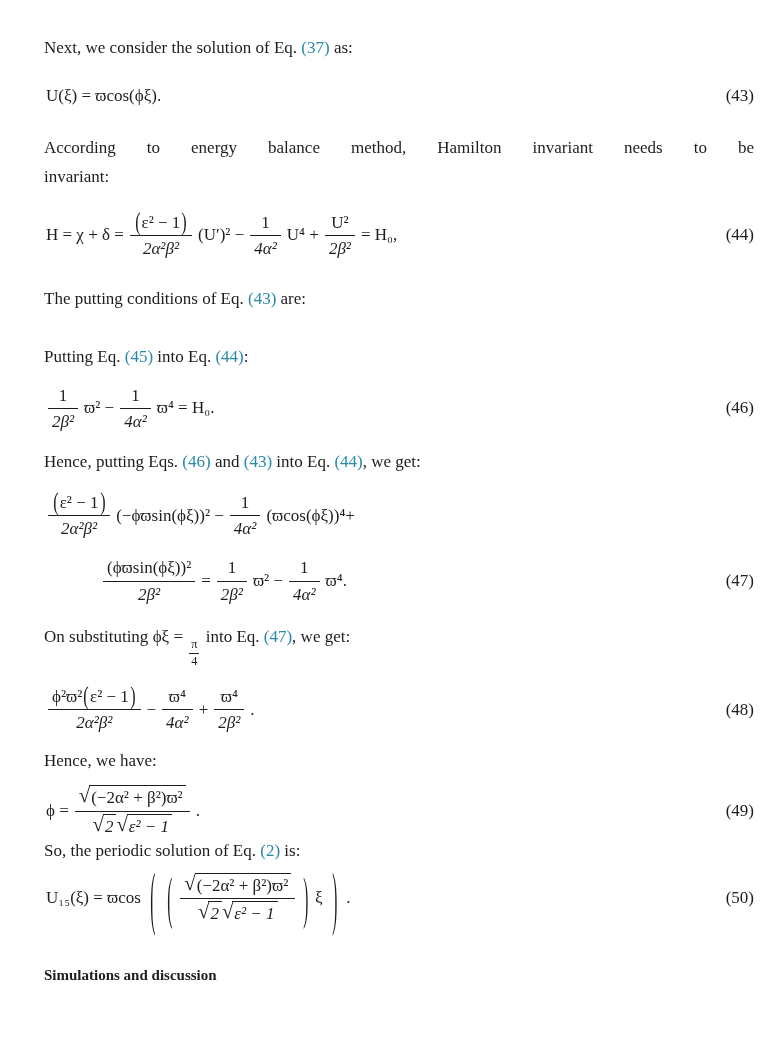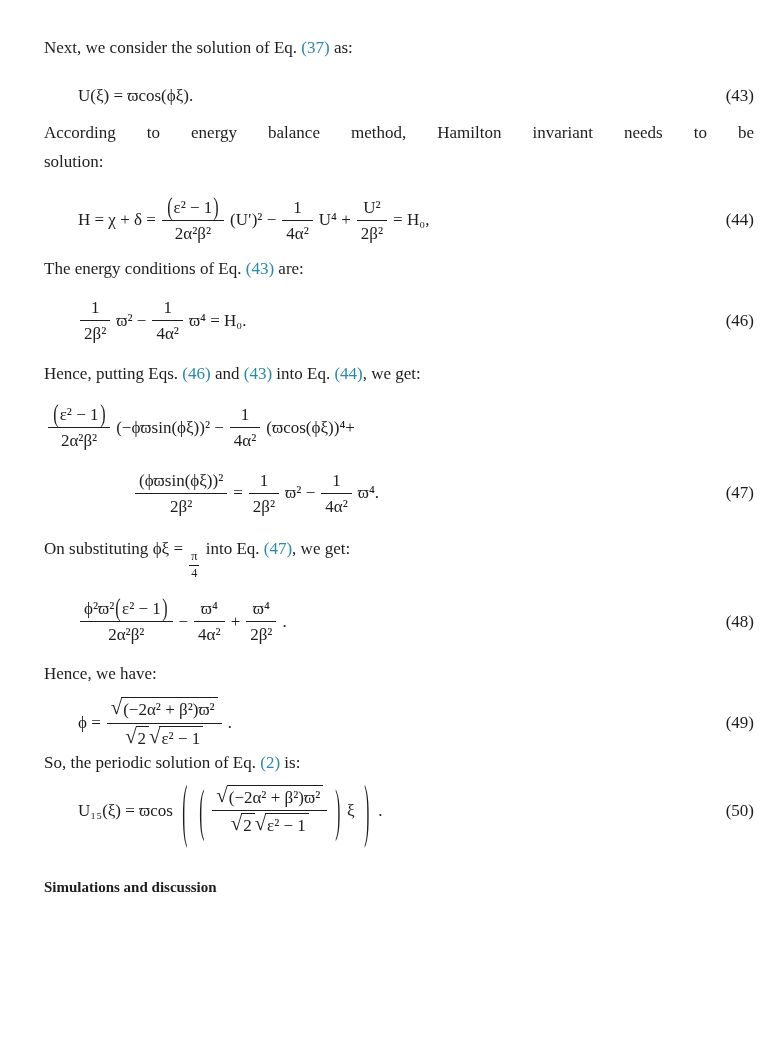--- a/index.html
+++ b/index.html
@@ -11,67 +11,67 @@
     font-family:"Liberation Serif","DejaVu Serif","DejaVu Sans",serif;
     font-size:17px;
   }
   .page { padding:36px 24px 0 44px; }
 
   p.text { line-height:1.4; text-align:justify; }
   .jline { display:block; text-align:justify; text-align-last:justify; line-height:1.7; }
   .pline { display:block; line-height:1.7; }
   .link { color:var(--link); cursor:pointer; text-decoration:none; }
 
-  .eqrow { display:flex; align-items:center; justify-content:space-between;margin-left:32px; }
+  .eqrow { display:flex; align-items:center; justify-content:space-between; }
   .mathline { display:flex; align-items:center; flex-wrap:nowrap; }
   .mseg { white-space:pre; margin:0 2px; }
   .eqtag { margin-left:auto; white-space:pre; }
 
   .frac { display:inline-flex; flex-direction:column; text-align:center; margin:0 4px; }
   .fn { border-bottom:1px solid var(--text); padding:0 4px 2px; line-height:1.25; white-space:pre; }
-  .fd { padding:2px 4px 0; line-height:1.25; white-space:pre; display:flex; justify-content:center; align-items:flex-end; }
+  .fd { padding:2px 4px 0; line-height:1.25; white-space:pre; display:flex; justify-content:center; align-items:flex-end;font-style:italic; }
   .fn-inner { white-space:pre; }
 
   .sp { display:inline-block; transform:scale(0.95,1.45); margin:0 1px; }
 
   .sqrt { display:inline-flex; align-items:flex-start; }
   .rsym { font-size:1.22em; line-height:1.05; margin-right:-1px; }
   .rbody { border-top:1.3px solid var(--text); padding:1px 3px 0 2px; line-height:1.25; white-space:pre; }
 
   .bp { display:inline-block; line-height:1; }
   .bp-outer { transform:scale(0.9,4.1); margin:0 7px; }
   .bp-inner { transform:scale(0.9,3.4); margin:0 4px; }
 
   .ifrac { display:inline-flex; flex-direction:column; font-size:0.72em; text-align:center;
            vertical-align:-0.5em; line-height:1.1; margin:0 2px; }
   .ifn { border-bottom:1px solid var(--text); padding:0 2px 1px; }
   .ifd { padding:1px 2px 0; }
 
   .heading { font-weight:bold; font-size:15px; line-height:1.25; }
 
-  .mt0{margin-top:0}.mt26{margin-top:26px}.mt24{margin-top:13px}.mt20{margin-top:20px}
+  .mt0{margin-top:0}.mt26{margin-top:26px}.mt24{margin-top:28px}.mt20{margin-top:20px}
   .mt12{margin-top:12px}.mt34{margin-top:34px}.mt16{margin-top:16px}.mt18{margin-top:18px}
   .mt14{margin-top:2px}.mt10{margin-top:10px}.mt42{margin-top:42px}
   .indent55{margin-left:55px}
 </style>
 </head>
 <body>
 
 <div class="page">
 
   <p class="text mt0"><span>Next, we consider the solution of Eq. </span><span class="link">(37)</span><span> as:</span></p>
 
   <div class="eqrow mt26">
     <span class="mseg">U(ξ) = ϖcos(ϕξ).</span>
     <span class="eqtag">(43)</span>
   </div>
 
   <p class="text mt24">
     <span class="jline">According to energy balance method, Hamilton invariant needs to be</span>
-    <span class="pline">solution:</span>
+    <span class="pline">invariant:</span>
   </p>
 
   <div class="eqrow mt20">
     <div class="mathline">
       <span class="mseg">H = χ + δ =</span>
       <span class="frac">
         <span class="fn"><span class="sp">(</span><span class="fn-inner">ε² − 1</span><span class="sp">)</span></span>
         <span class="fd">2α²β²</span>
       </span>
       <span class="mseg">(U′)² −</span>
@@ -82,23 +82,24 @@
       <span class="mseg">U⁴ +</span>
       <span class="frac">
         <span class="fn">U²</span>
         <span class="fd">2β²</span>
       </span>
       <span class="mseg">= H₀,</span>
     </div>
     <span class="eqtag">(44)</span>
   </div>
 
-  <p class="text mt24"><span>The energy conditions of Eq. </span><span class="link">(43)</span><span> are:</span></p>
-
-
+  <p class="text mt24"><span>The putting conditions of Eq. </span><span class="link">(43)</span><span> are:</span></p>
+
+
+  <p class="text mt34"><span>Putting Eq. </span><span class="link">(45)</span><span> into Eq. </span><span class="link">(44)</span><span>:</span></p>
 
   <div class="eqrow mt16">
     <div class="mathline">
       <span class="frac">
         <span class="fn">1</span>
         <span class="fd">2β²</span>
       </span>
       <span class="mseg">ϖ² −</span>
       <span class="frac">
         <span class="fn">1</span>

